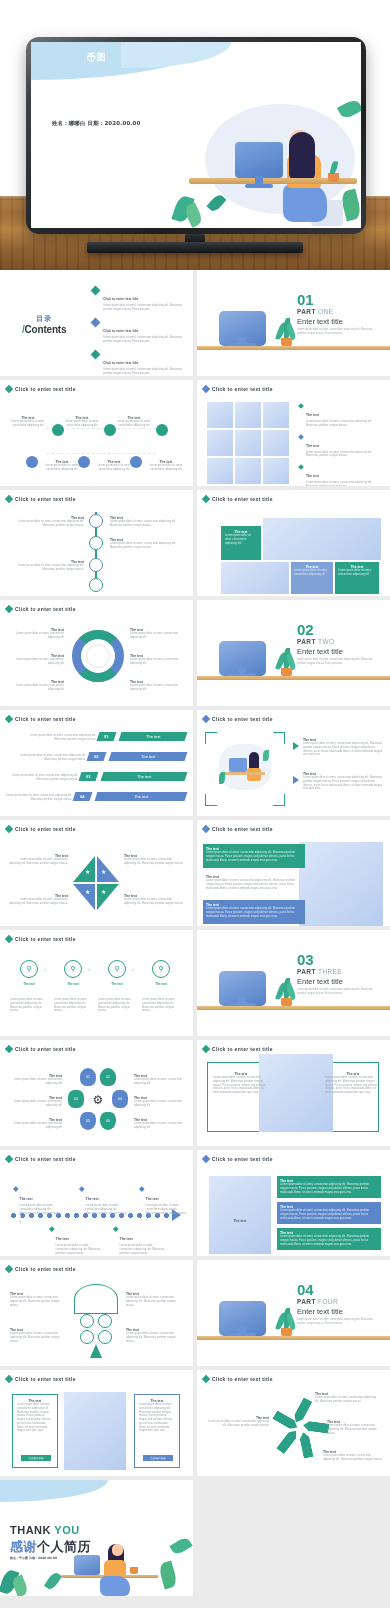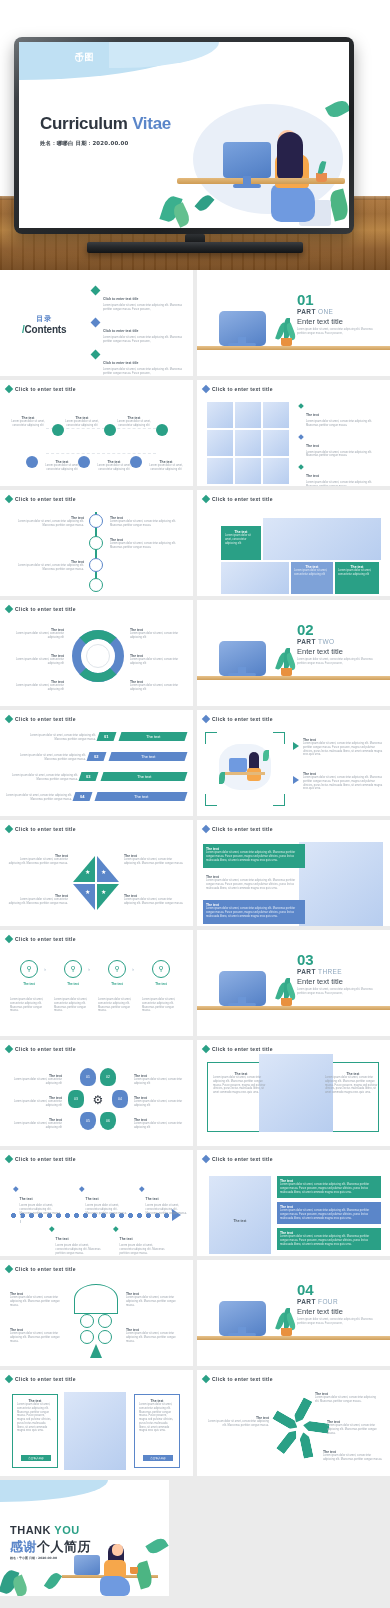--- a/index.html
+++ b/index.html
@@ -12,22 +12,22 @@
   .hero { position:relative; width:390px; height:270px; background:#fff; overflow:hidden; }
   .hero-wall { position:absolute; left:0; top:0; width:390px; height:196px; background:#ffffff; }
   .hero-floor { position:absolute; left:0; top:196px; width:390px; height:74px;
      background:
        repeating-linear-gradient(90deg, rgba(0,0,0,.05) 0 2px, rgba(255,255,255,.04) 2px 11px),
        linear-gradient(180deg,#b0793f 0%, #9d6a34 24%, #b5803f 46%, #8c5c2c 72%, #74491f 100%);
   }
   .hero-floor:after{ content:""; position:absolute; left:0; top:0; width:100%; height:4px;
      background:linear-gradient(180deg,rgba(255,255,255,.25),rgba(0,0,0,.15)); }
 
-  .tv { position:absolute; left:14px; top:37px; width:340px; height:197px;
-        border-radius:8px; padding:5px 5px 6px 5px;
+  .tv { position:absolute; left:26px; top:37px; width:340px; height:197px;
+        border-radius:13px; padding:5px 5px 6px 5px;
         background:linear-gradient(150deg,#6f7478 0%,#3d4145 16%,#2b2e31 40%,#1d1f21 70%,#34373a 100%);
         box-shadow:0 7px 16px rgba(0,0,0,.35); }
   .tv-screen { position:relative; width:100%; height:100%; background:#fff; overflow:hidden; }
 
   
   .ts-wave { position:absolute; left:0; top:0; width:180px; height:38px;
      background:#bfe0f3; border-bottom-right-radius:100% 100%; }
   .ts-wave2{ position:absolute; left:90px; top:0; width:110px; height:26px;
      background:#cfe8f7; border-bottom-right-radius:90% 100%; }
   .ts-logo { position:absolute; left:56px; top:9px; display:flex; align-items:center; gap:2px;
@@ -120,21 +120,21 @@
   .bx { position:absolute; }
   .tealbox { background:#2aa086; }
   .bluebox { background:#5b86c9; }
   .lbluebox{ background:#7ea2d8; }
   .isobox  { background:linear-gradient(140deg,#dbe6f8,#b7cdef); }
   .circ { position:absolute; border-radius:50%; }
   .ring { position:absolute; border-radius:50%; border:1px solid #2aa086; }
   .arrowc{ position:absolute; width:0;height:0; }
 
   
-  .ty { position:relative; width:169px; height:116px; background:#fff; overflow:hidden; }
+  .ty { position:relative; width:193px; height:116px; background:#fff; overflow:hidden; }
   .ty-wave{ position:absolute; left:0; top:0; width:108px; height:22px; background:#bfe0f3;
      border-bottom-right-radius:100% 100%; }
   .ty-en { position:absolute; left:10px; top:44px; font-size:11px; font-weight:bold; color:#2f3640; letter-spacing:.5px; }
   .ty-en .teal { color:#2aa086; }
   .ty-cn { position:absolute; left:10px; top:58px; font-size:13px; font-weight:bold; color:#2f3640;
      letter-spacing:.5px; font-family:"DejaVu Sans", sans-serif; }
   .ty-cn .b { color:#5b86c9; }
   .ty-meta{ position:absolute; left:10px; top:76px; font-size:3px; font-weight:bold; color:#4a525b;
      font-family:"DejaVu Sans", sans-serif; }
 </style>
@@ -150,24 +150,20 @@
     <div class="tv">
       <div class="tv-screen">
         <div class="ts-wave"></div>
         <div class="ts-wave2"></div>
         <div class="ts-logo">
           <span class="ring"></span>
           <span>千图</span>
         </div>
 
         <div class="ts-body">
-          <div class="ts-en">
-            <span>Curriculum</span>
-            <span class="blue">Vitae</span>
-          </div>
           <div class="ts-meta">姓名：哪哪白 日期：2020.00.00</div>
         </div>
 
         <div class="ts-ill">
           <div class="ill-blob"></div>
           <div class="leaf" style="left:4px;bottom:6px;width:16px;height:26px;transform:rotate(18deg);"></div>
           <div class="leafg" style="left:16px;bottom:2px;width:13px;height:22px;transform:rotate(-25deg);"></div>
           <div class="leaf" style="left:40px;bottom:16px;width:11px;height:18px;transform:rotate(40deg);background:#2f9f86;"></div>
           <div class="leafg" style="right:2px;bottom:8px;width:16px;height:30px;transform:rotate(-14deg);background:#4cb583;"></div>
           <div class="leaf" style="right:4px;top:10px;width:14px;height:22px;transform:rotate(62deg);background:#45b58f;"></div>

